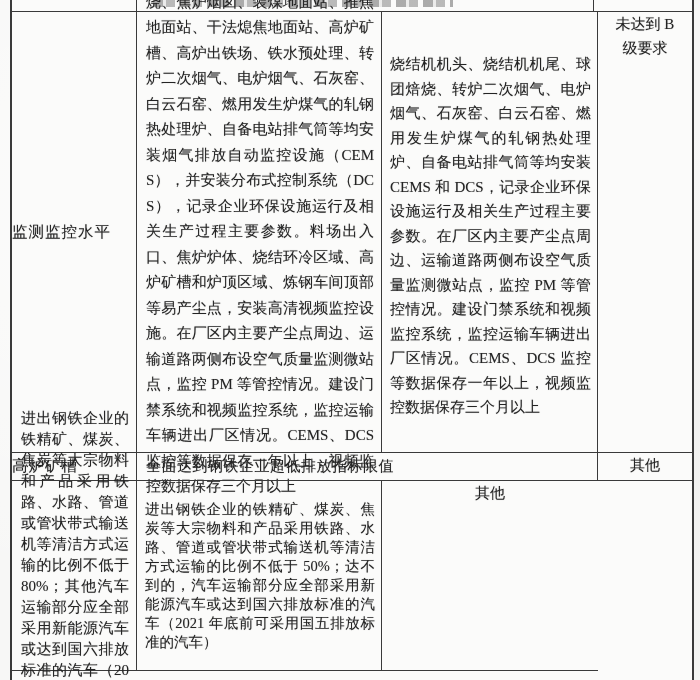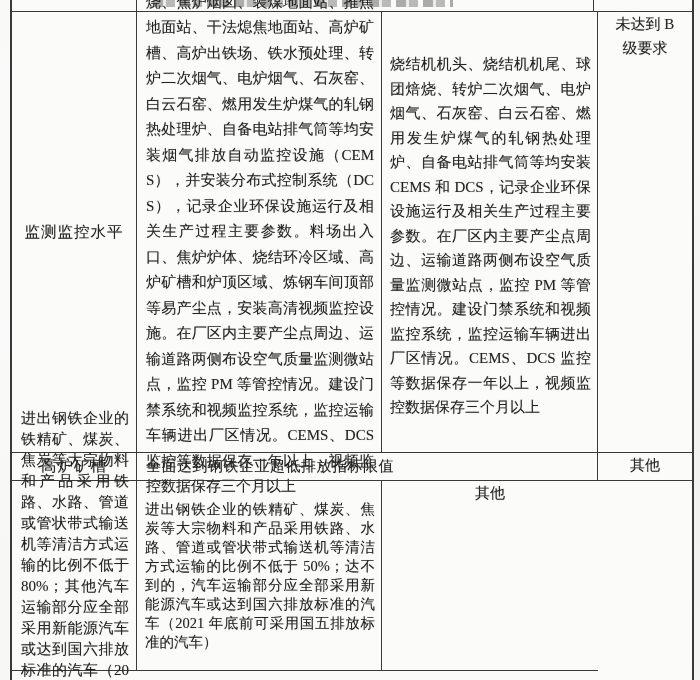--- a/index.html
+++ b/index.html
@@ -27,21 +27,21 @@
   }
   .grid-row{display:grid;box-sizing:border-box;}
   .cell{
     box-sizing:border-box;
     position:relative;
     text-shadow:0 0 1px rgba(50,50,50,.35);
   }
   .br{border-right:1.6px solid #3a3a3a;}
   .bb{border-bottom:1.8px solid #3a3a3a;}
   .label-cell{
-    display:flex;align-items:center;justify-content:center;
+    display:flex;align-items:center;
     font-size:15.5px;letter-spacing:1px;text-align:center;
   }
   .status-cell{
     display:flex;align-items:flex-start;justify-content:center;
     font-size:15px;text-align:center;line-height:24px;
     padding:0 10px;
   }
   .text-cell{
     display:flex;align-items:center;
   }

